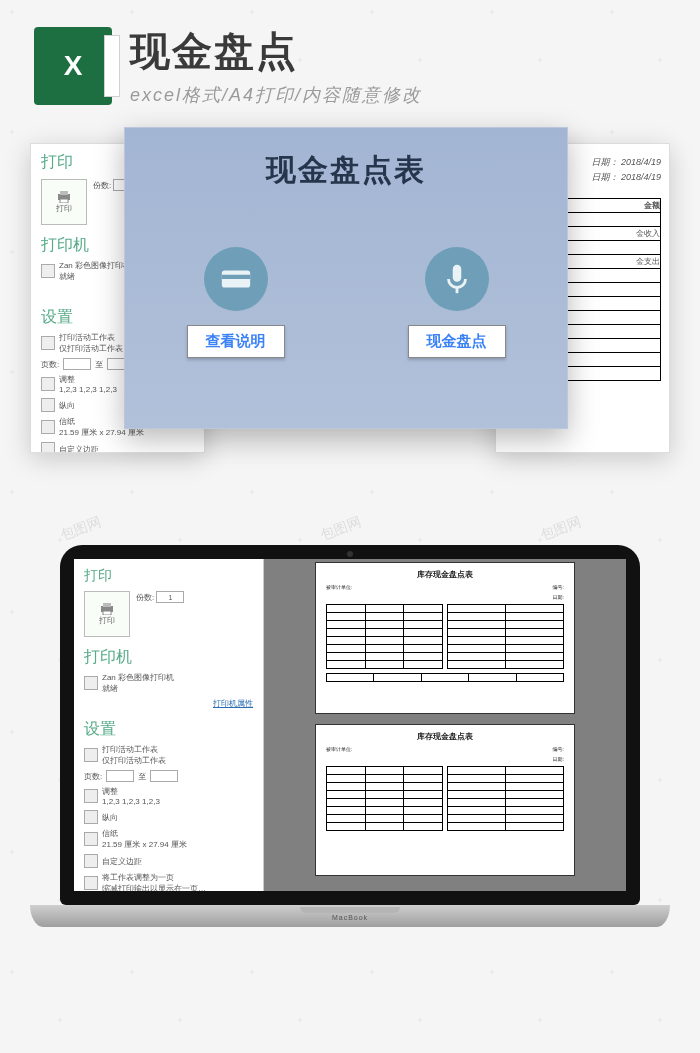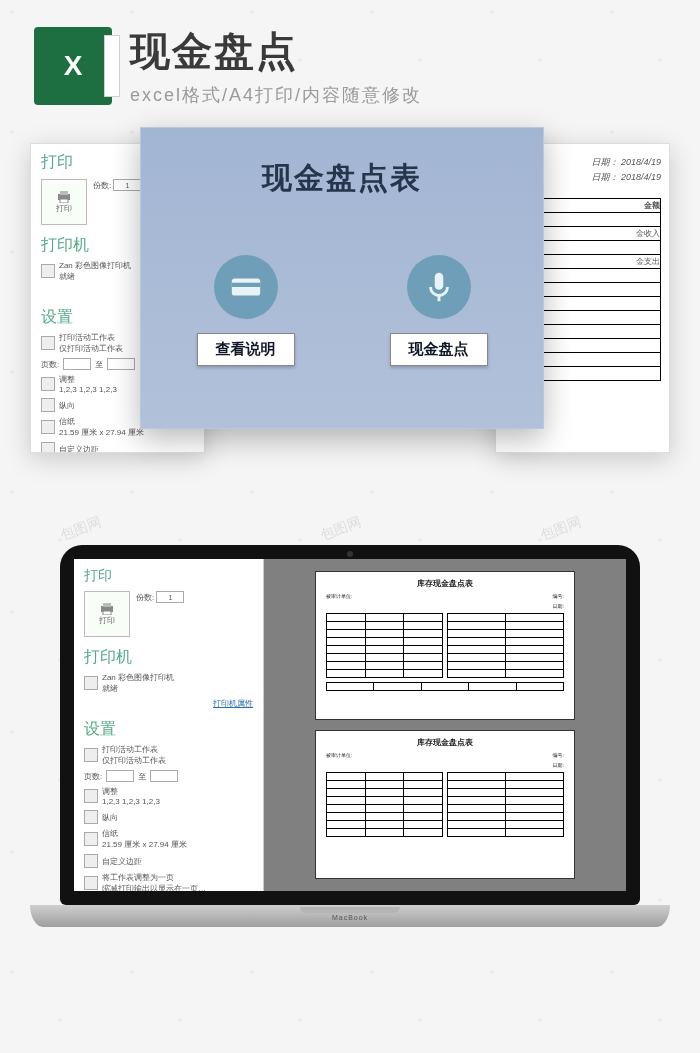--- a/index.html
+++ b/index.html
@@ -41,21 +41,21 @@
     position: relative;
   }
   .excel-icon::after{
     content:""; position:absolute; right:-8px; top:8px; bottom:8px; width:14px;
     background:#fff; border:1px solid #d0d0d0;
   }
   .header-text .title {
     font-size: 40px; font-weight: 800; color: #3a3a3a; letter-spacing:2px;
   }
   .header-text .subtitle {
-    font-size: 18px; color: #9a9a9a; margin-top: 4px; letter-spacing:2px;
+    font-size: 18px; color: #9a9a9a; margin-top: 4px; letter-spacing:2px;font-style:italic;
   }
 
   
   .stage1 {
     position: relative;
     width: 640px;
     height: 330px;
     margin: 10px auto 0 auto;
   }
   .panel {
@@ -91,43 +91,43 @@
     width: 175px; height: 310px;
     padding: 12px 8px;
     overflow: hidden;
   }
   .ps-meta { font-size:9px; font-style:italic; text-align:right; margin-bottom:2px; }
   .ps-table { margin-top:14px; border-collapse:collapse; width:100%;text-align:right; }
   .ps-table td, .ps-table th { border:1px solid #000; height:14px; font-size:8px; }
 
   
   .panel-center {
-    left: 110px; top: -8px;
-    width: 404px; height: 302px;
+    left: 94px; top: -8px;
+    width: 444px; height: 302px;
     background: linear-gradient(180deg,#a2b5d3 0%,#b2c1da 100%);
     box-shadow: 0 10px 28px rgba(0,0,0,.28);
     border: 1px solid #bcc7db;
-    padding: 8px;
+    padding: 0;
   }
   .pc-title {
     font-size: 30px; color:#25354b; text-align:center;
     margin-top: 22px; font-weight:800; letter-spacing:2px;
   }
   .pc-icons {
     display:flex; justify-content:space-around; margin-top:56px;
   }
   .pc-icon-wrap { display:flex; flex-direction:column; align-items:center; gap:14px; }
   .pc-circle {
     width:64px;height:64px;border-radius:50%;background:#6f9fb8;
     display:flex;align-items:center;justify-content:center;
   }
   .pc-circle svg { width:34px; height:34px; fill:#e9f2f5; }
   .pc-btn {
     background:#fff;border:1px solid #888;padding:6px 18px;font-size:15px;
-    color:#0f172a;box-shadow:0 2px 3px rgba(0,0,0,.2);font-weight:600;
+    color:#3b82f6;box-shadow:0 2px 3px rgba(0,0,0,.2);font-weight:600;
   }
 
   
   .laptop-zone { position:relative; width:640px; margin:80px auto 0 auto; }
   .laptop-frame {
     width: 580px; height: 360px; margin:0 auto;
     background:#111; border-radius:22px 22px 6px 6px; padding:14px;
     position:relative;
   }
   .laptop-cam { position:absolute;top:6px;left:50%;transform:translateX(-50%);width:6px;height:6px;border-radius:50%;background:#333; }
@@ -142,21 +142,21 @@
     content:"";position:absolute;left:50%;top:2px;transform:translateX(-50%);
     width:100px;height:6px;background:#b5b5b5;border-radius:0 0 6px 6px;
   }
   .laptop-base .brand { position:absolute;left:50%;top:9px;transform:translateX(-50%);font-size:7px;color:#555;letter-spacing:1px;}
   .ls-left {
     width: 190px; border-right:1px solid #ccc; padding:8px 10px; font-size:8px;color:#555;
     background:#fefffe; overflow:hidden;
   }
   .ls-right {
     flex:1; background:#808080; display:flex; flex-direction:column; align-items:center;
-    padding:12px; gap:10px; overflow:hidden;
+    padding:3px; gap:10px; overflow:hidden;
   }
   .preview-page {
     width: 260px; height:152px; background:#fff; border:1px solid #333;
     padding:6px 10px 4px 10px; font-size:6px; color:#222;
   }
   .prev-title { text-align:center;font-weight:bold;font-size:8px;margin-bottom:4px;}
   .prev-meta { display:flex;justify-content:space-between;font-size:5px;margin-bottom:4px;}
   .prev-tbl { width:100%; border-collapse:collapse;}
   .prev-tbl td { border:1px solid #000; height:8px; font-size:5px;}
   .prev-flex { display:flex; gap:4px; }

